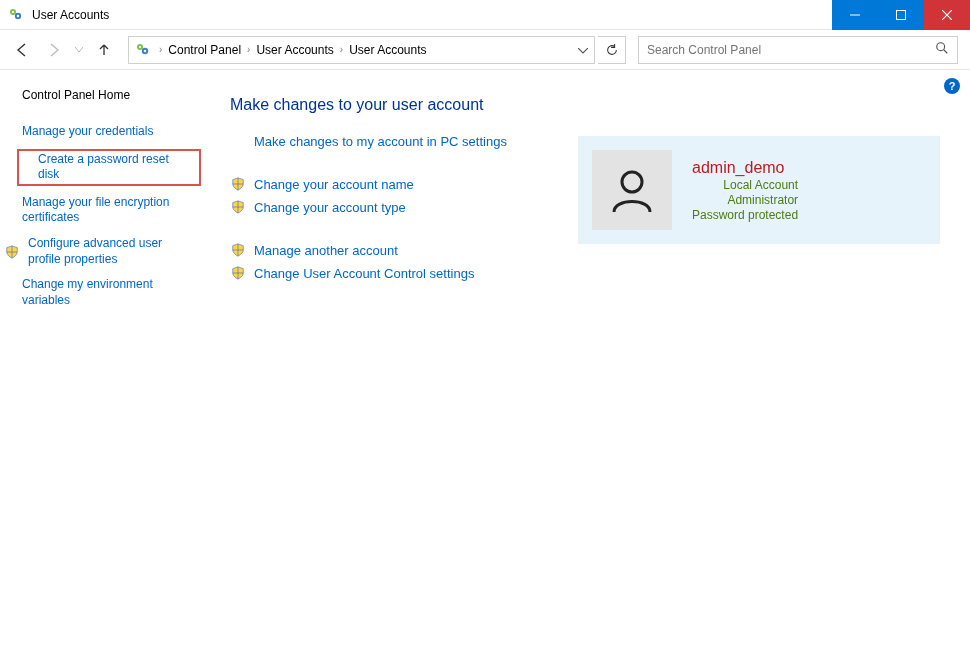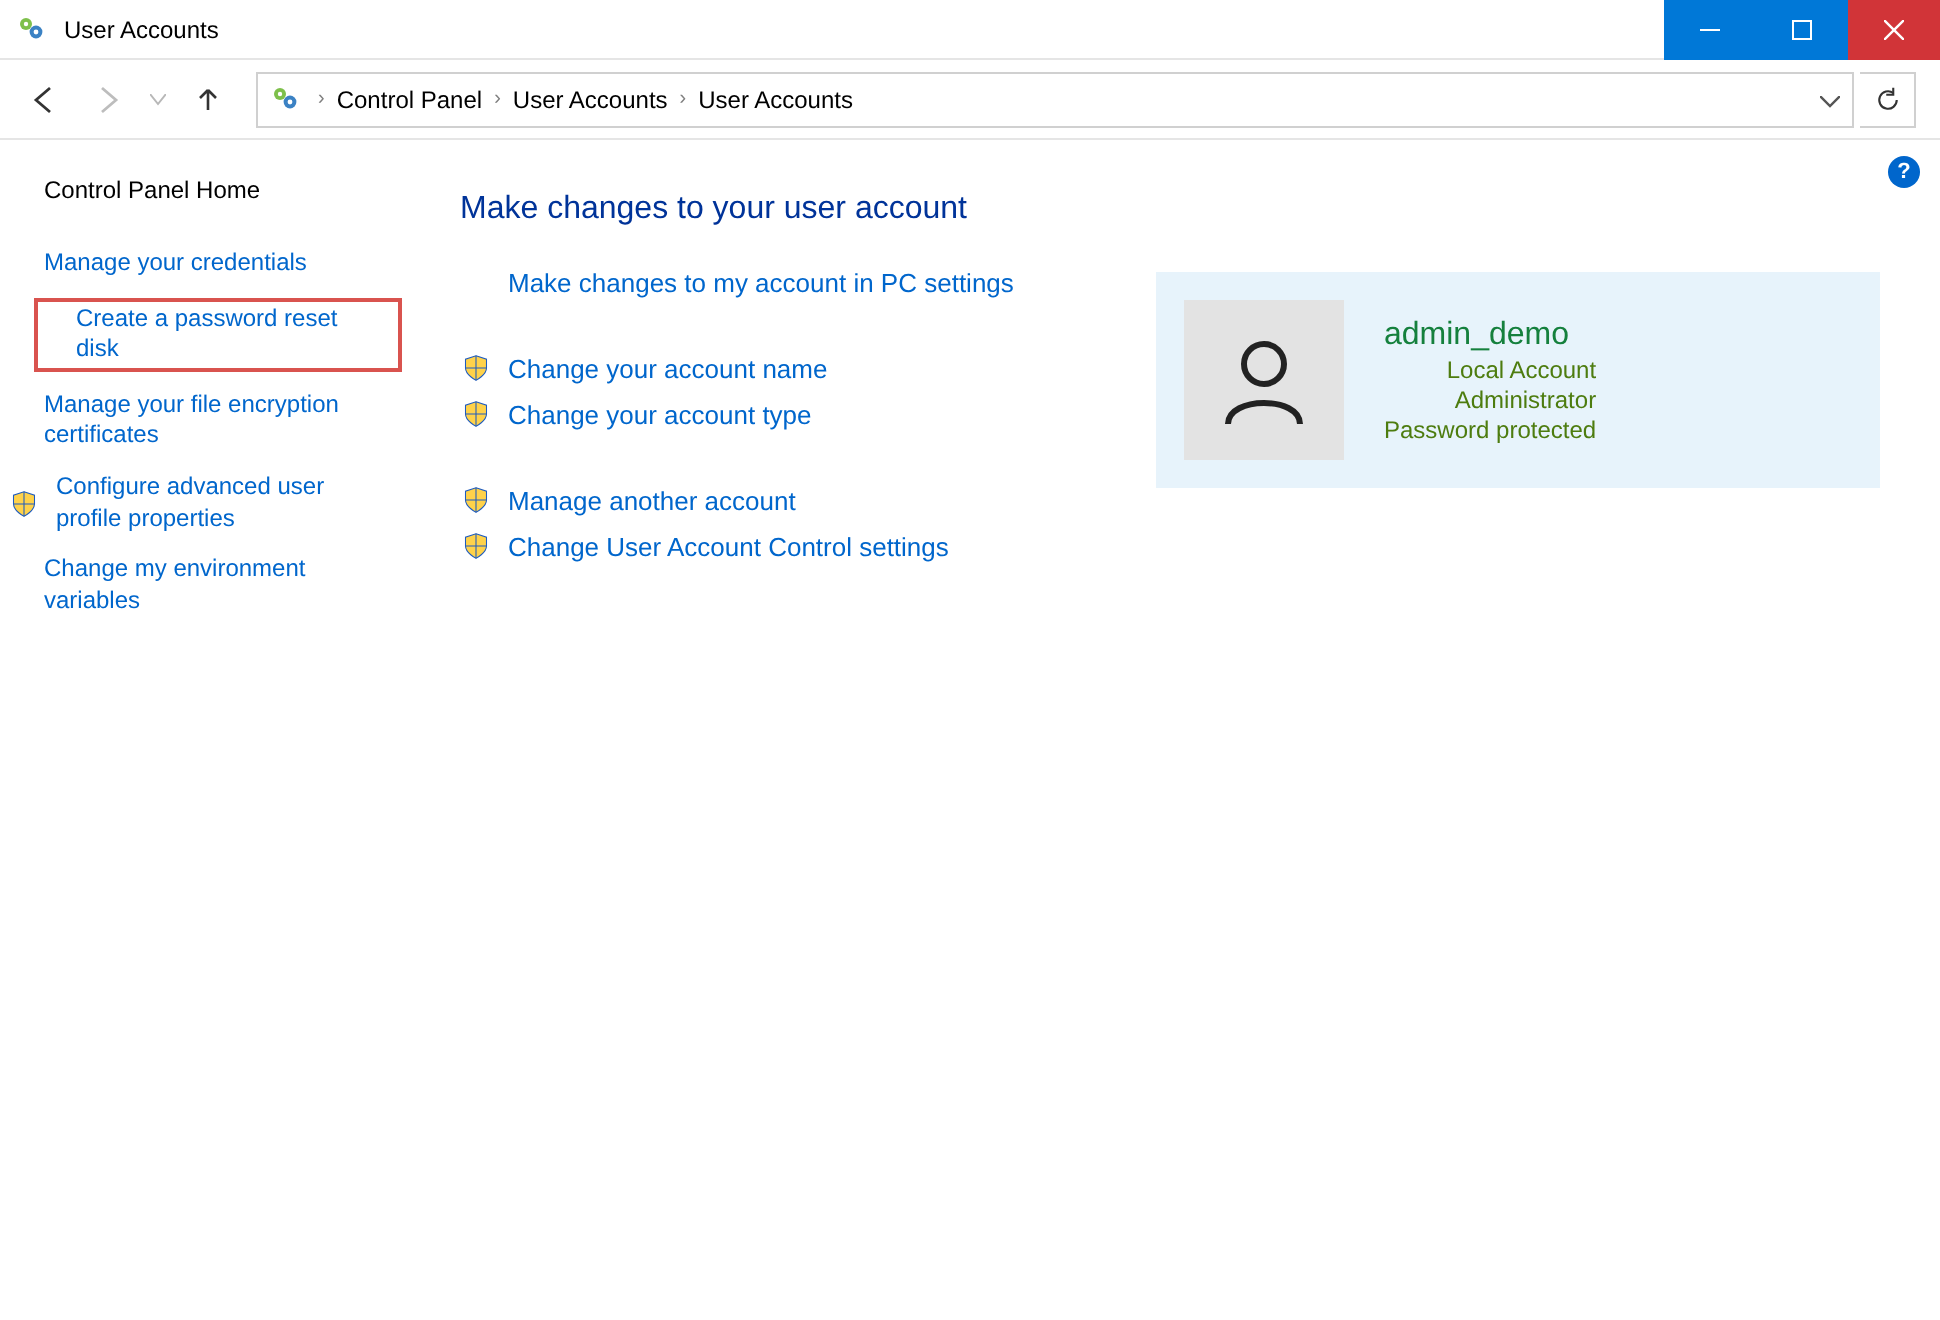--- a/index.html
+++ b/index.html
@@ -58,21 +58,21 @@
 .action-block { margin-bottom: 28px; }
 .action-line { display: flex; align-items: flex-start; gap: 8px; margin-bottom: 8px; }
 .action-line a { color: #0066cc; font-size: 13px; cursor: pointer; text-decoration: none; }
 .action-line.no-icon { padding-left: 24px; }
 .action-line .shield-slot { width: 16px; display: flex; align-items: center; justify-content: center; }
 
 
 .account-card { background: #e7f3fb; padding: 14px; display: flex; align-items: center; gap: 20px; }
 .avatar-box { width: 80px; height: 80px; background: #e3e3e3; display: flex; align-items: center; justify-content: center; }
 .acct-info { display: flex; flex-direction: column; gap: 1px; }
-.acct-name { font-size: 16px; color: #15803d; }
+.acct-name { font-size: 16px; color: #b91c1c; }
 .acct-sub { font-size: 12px; color: #4d7c0f; text-align: right; }
 
 </style>
 </head>
 <body>
 
 <div class="title-bar">
   <span class="app-icon">
     <svg width="16" height="16" viewBox="0 0 16 16">
       <circle cx="5" cy="5" r="3" fill="#7ec04b"></circle>
@@ -144,20 +144,29 @@
         </svg>
     </span>
   </div>
   <div class="refresh-btn">
     <svg width="14" height="14" viewBox="0 0 16 16">
         <path d="M13 8a5 5 0 1 1-2-4" fill="none" stroke="#333" stroke-width="1.2"></path>
         <path d="M11 1 v4 h-4" fill="none" stroke="#333" stroke-width="1.2"></path>
       </svg>
   </div>
 
+  <div class="search-box">
+    <input type="text" placeholder="Search Control Panel" style="">
+    <span class="search-icon">
+      <svg width="14" height="14" viewBox="0 0 16 16">
+          <circle cx="6.5" cy="6.5" r="4.5" fill="none" stroke="#555" stroke-width="1.3"></circle>
+          <line x1="10" y1="10" x2="14" y2="14" stroke="#555" stroke-width="1.3"></line>
+        </svg>
+    </span>
+  </div>
 </div>
 
 <div class="body">
 
   <div class="help-badge">
     <span>?</span>
   </div>
 
   <div class="sidebar">
     <div class="sidebar-home">Control Panel Home</div>

